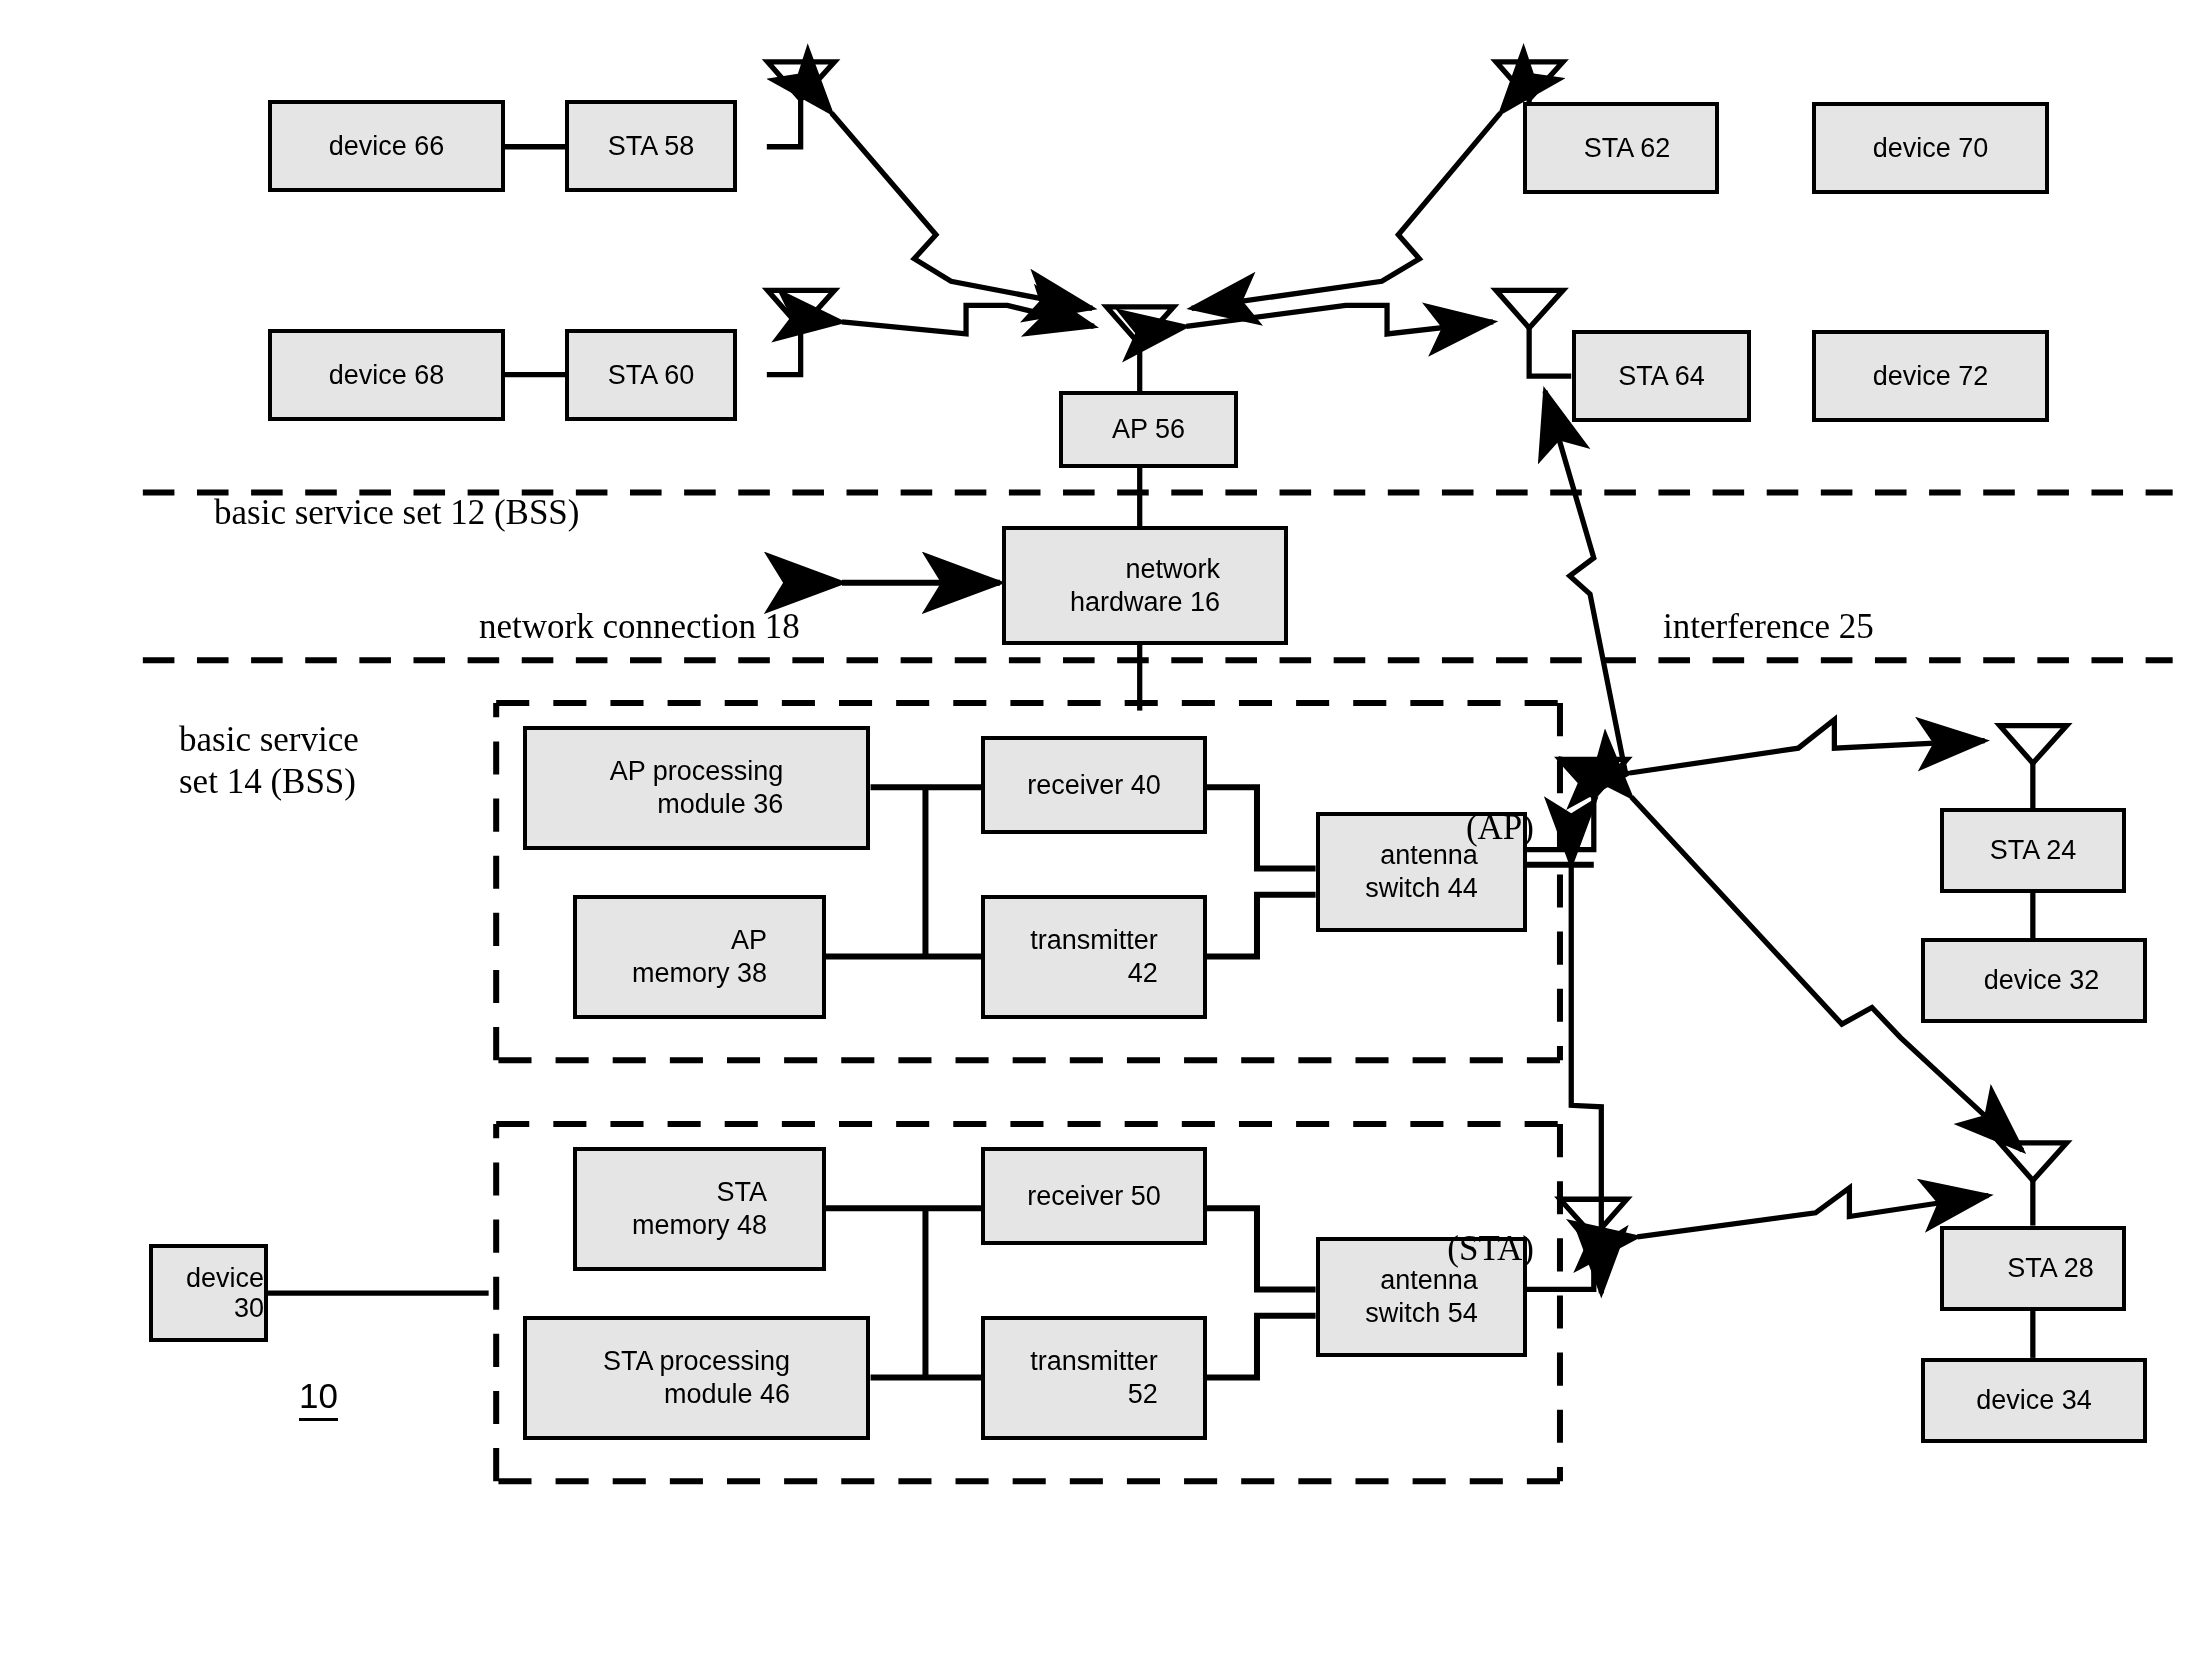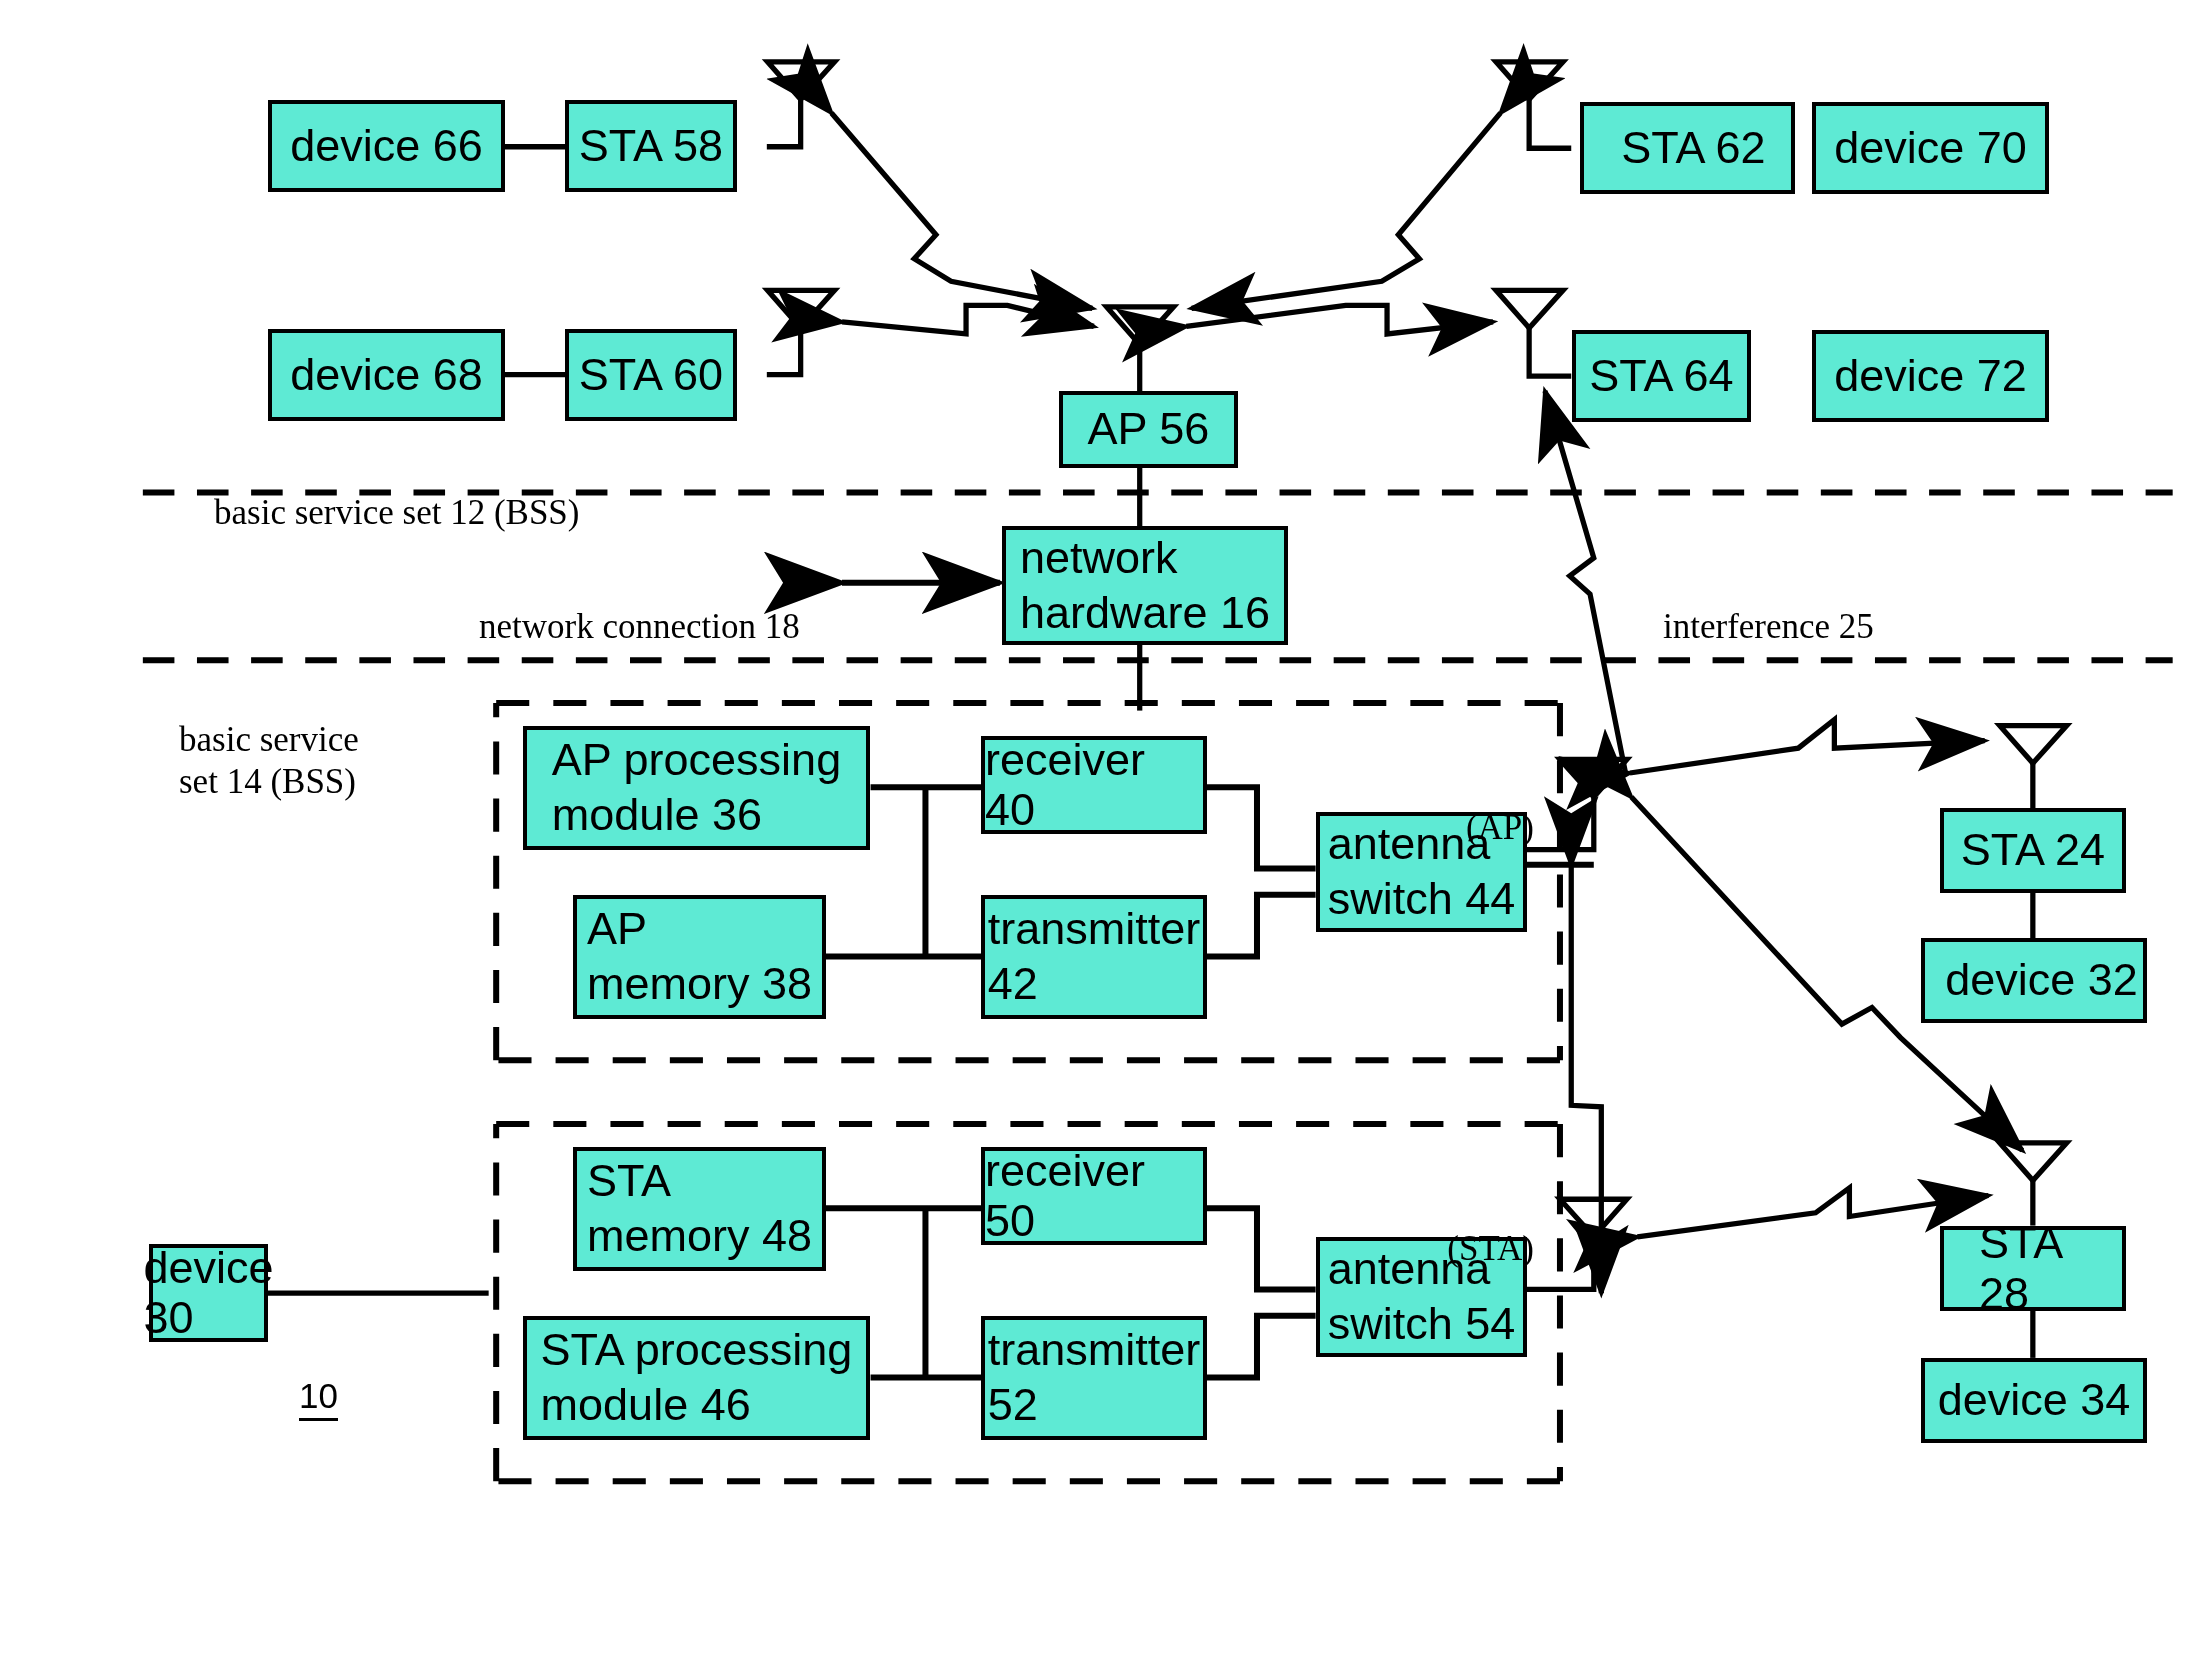--- a/index.html
+++ b/index.html
@@ -2,25 +2,25 @@
 <html style="font-size:12px"><head>
 <meta charset="utf-8">
 <style>
   html,body{margin:0;padding:0;background:#ffffff;}
   body{font-family:"Liberation Sans", sans-serif;}
   #root{position:relative;width:2205px;height:1661px;background:#fff;overflow:hidden;}
   svg#canvas{position:absolute;left:0;top:0;width:2205px;height:1661px;}
   .box{
     position:absolute;
     border:4.5px solid #000;
-    background:#5eead4;
+    background:#e5e5e5;
     box-sizing:border-box;
     display:flex;align-items:center;justify-content:center;
-    text-align:left;
-    font-size:45px;
+    text-align:right;
+    font-size:27px;
     line-height:1.12;
     color:#000;
     font-family:"Liberation Sans", sans-serif;
     z-index:5;
   }
   .box.two-line{line-height:1.22;}
   .lbl{
     position:absolute;
     font-size:35px;
     color:#000;
@@ -191,21 +191,21 @@
   </svg>
 
   <div class="box" style="left:268px;top:100px;width:237px;height:92px;">
     <span>device 66</span>
   </div>
 
   <div class="box" style="left:565px;top:100px;width:172px;height:92px;">
     <span>STA 58</span>
   </div>
 
-  <div class="box" style="left:1580px;top:102px;width:215px;height:92px;padding-left:12px;">
+  <div class="box" style="left:1523px;top:102px;width:196px;height:92px;padding-left:12px;">
     <span>STA 62</span>
   </div>
 
   <div class="box" style="left:1812px;top:102px;width:237px;height:92px;">
     <span>device 70</span>
   </div>
 
   <div class="box" style="left:268px;top:329px;width:237px;height:92px;">
     <span>device 68</span>
   </div>

